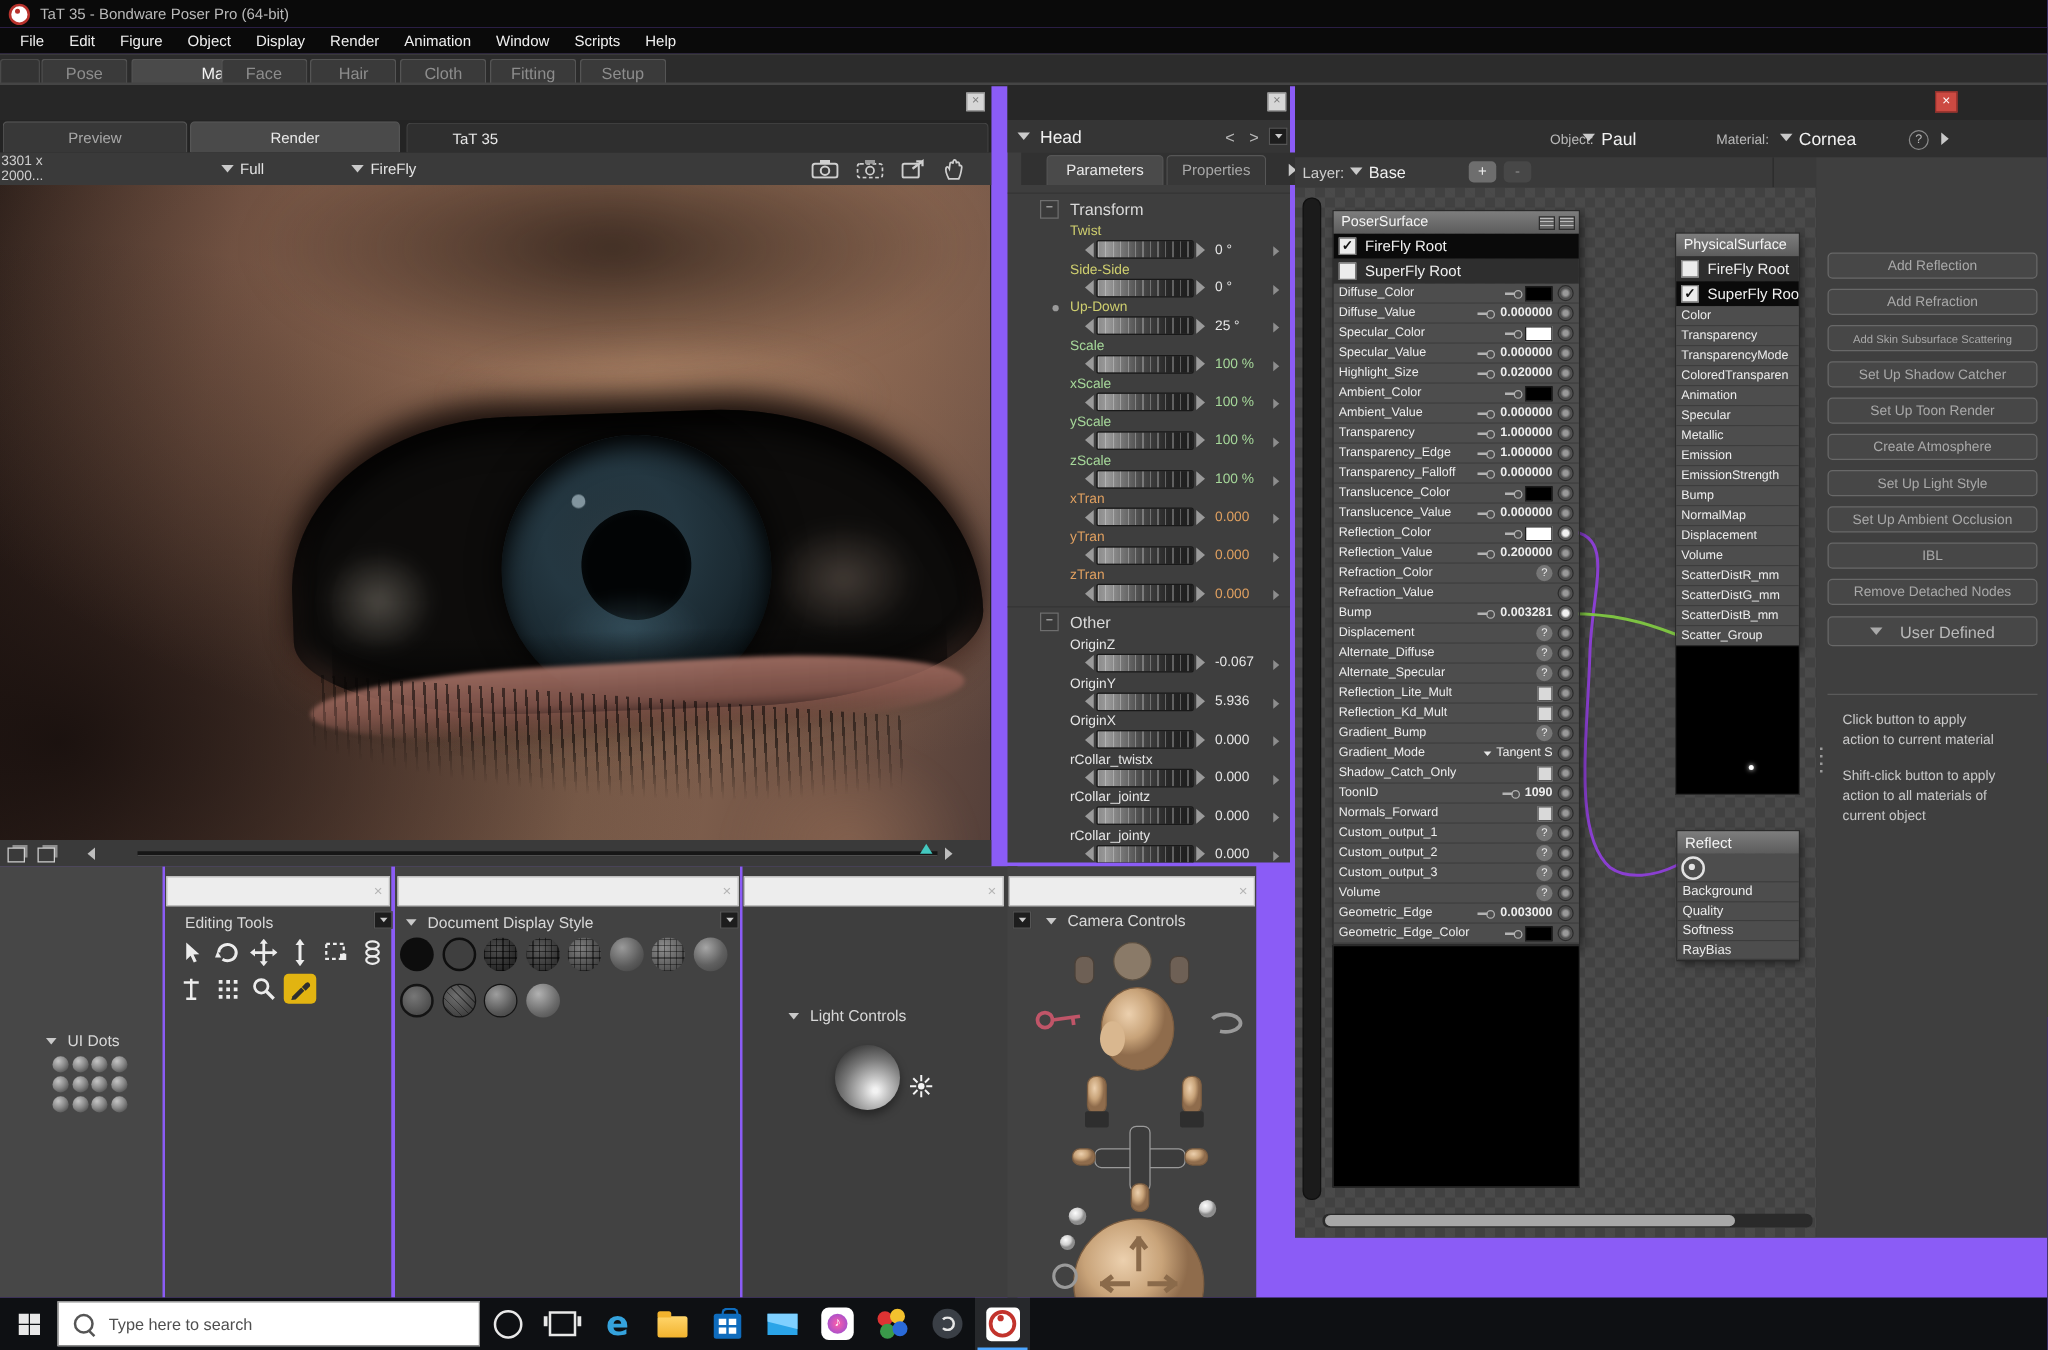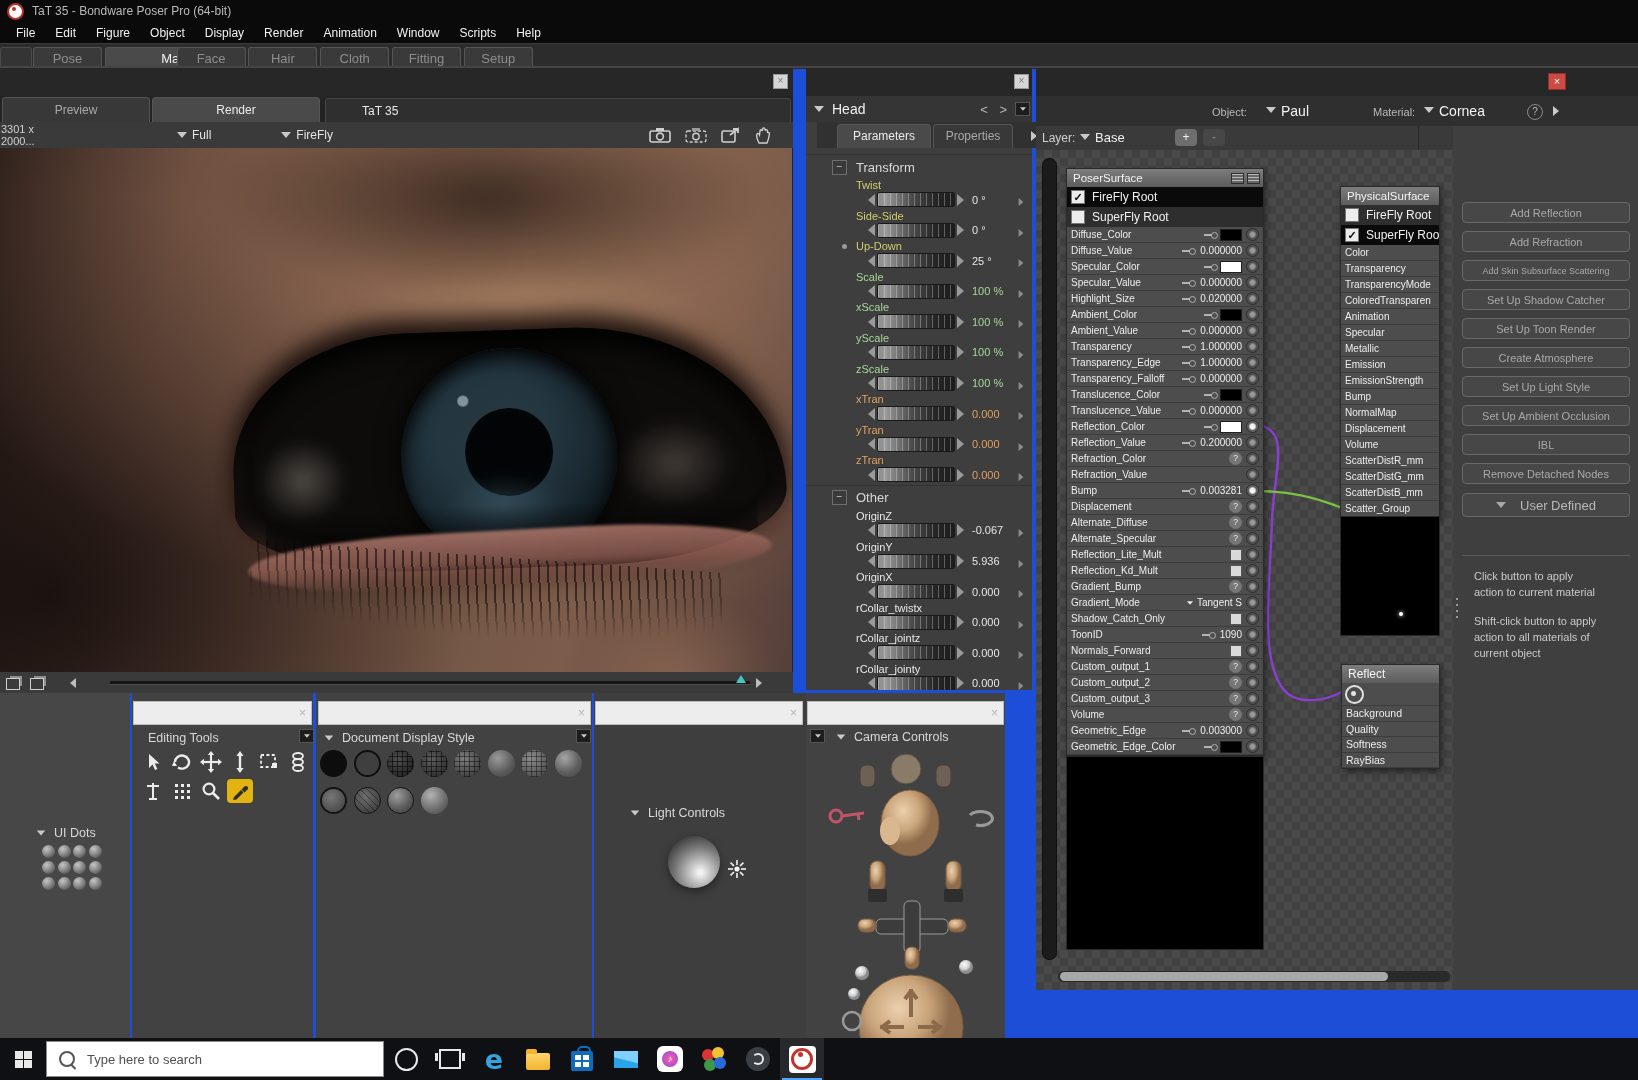--- a/index.html
+++ b/index.html
@@ -1,16 +1,16 @@
 <!DOCTYPE html>
 <html><head>
 <meta charset="utf-8">
 <style>
   html,body{margin:0;padding:0;background:#111;}
-  #app{position:relative;width:1638px;height:1080px;background:#1d4ed8;overflow:hidden;
+  #app{position:relative;width:1638px;height:1080px;background:#8b5cf6;overflow:hidden;
        font-family:"Liberation Sans",sans-serif;-webkit-font-smoothing:antialiased;}
   
   .titlebar{position:absolute;left:0;top:0;width:1638px;height:22px;background:#0a0a0a;display:flex;align-items:center;}
   .appicon{width:13px;height:13px;border:2px solid #b8322c;border-radius:50%;margin:0 8px 0 7px;position:relative;background:#fff;}
   .appicon::after{content:"";position:absolute;left:3px;top:2px;width:4px;height:4px;background:#b8322c;border-radius:50%;}
   .wtitle{color:#b9b9b9;font-size:12px;}
   .menubar{position:absolute;left:0;top:22px;width:1638px;height:21px;background:#0a0a0a;display:flex;align-items:center;padding-left:6px;}
   .menu-item{color:#f0f0f0;font-size:12px;padding:2px 10px;cursor:default;}
   .roomtabs{position:absolute;left:0;top:43px;width:1638px;height:25px;background:#2c2c2c;border-top:1px solid #3a3a3a;}
   .roomstub{position:absolute;left:0;top:3px;width:30px;height:22px;background:#343434;border:1px solid #4a4a4a;border-bottom:none;border-radius:3px 3px 0 0;}
@@ -116,21 +116,21 @@
   .rootrow{height:20px;display:flex;align-items:center;padding-left:4px;font-size:12px;color:#f0f0f0;white-space:nowrap;overflow:hidden;}
   .rootrow.on{background:#0a0a0a;} .rootrow.off{background:#2e2e2e;}
   .rootchk{width:12px;height:12px;background:#ececec;border:1px solid #777;margin-right:7px;flex:0 0 auto;
            font-size:11px;line-height:12px;text-align:center;color:#111;font-weight:bold;}
   .prow{height:16px;box-sizing:border-box;display:flex;align-items:center;background:#4d4d4d;border-bottom:1px solid #3c3c3c;padding:0 4px;font-size:10px;color:#ededed;}
   .prow .plabel{flex:1;white-space:nowrap;overflow:hidden;}
   .keyic{width:14px;height:8px;position:relative;flex:0 0 auto;margin-right:2px;}
   .keyic::before{content:"";position:absolute;left:0;top:3.5px;width:8px;height:1.5px;background:#b3b3b3;}
   .keyic::after{content:"";position:absolute;right:0;top:1px;width:5px;height:5px;border:1px solid #b3b3b3;border-radius:50%;}
   .swatch{width:20px;height:10px;border:1px solid #1f1f1f;flex:0 0 auto;}
-  .pnum{margin-left:2px;white-space:nowrap;}
+  .pnum{margin-left:2px;white-space:nowrap;font-weight:bold;}
   .pq{width:13px;height:13px;border-radius:50%;background:#767676;color:#e8e8e8;font-size:9px;line-height:13px;text-align:center;flex:0 0 auto;}
   .pchk{width:10px;height:10px;background:#d9d9d9;border:1px solid #555;flex:0 0 auto;}
   .pdrop{display:flex;align-items:center;gap:2px;white-space:nowrap;overflow:hidden;max-width:64px;}
   .pdrop .tri-d{transform:scale(.62);border-top-color:#e8e8e8;}
   .plug{width:11px;height:11px;border-radius:50%;border:1px solid #2c2c2c;margin-left:4px;flex:0 0 auto;
         background:radial-gradient(circle,#9a9a9a 25%,#4a4a4a 55%,#6e6e6e);}
   .plug.on{background:radial-gradient(circle,#f2f2f2 30%,#555 55%,#8a8a8a);}
   .npreview{position:absolute;background:#000;border:1px solid #2a2a2a;z-index:2;}
   .pdot{position:absolute;width:4px;height:4px;border-radius:50%;background:#fff;box-shadow:0 0 4px #fff;}
   .reflico{width:15px;height:15px;border-radius:50%;border:2px solid #e2e2e2;position:relative;margin-left:3px;}
@@ -512,21 +512,21 @@
       </div>
   </div>
 
   <div class="matroom">
     <div class="strip">
       <span class="redx ix"></span>
     </div>
     <div class="mhdr1">
       <span class="qmark" style="position:absolute;left:491px;top:8px;">?</span>
       <span class="tri-r" style="position:absolute;left:517px;top:10px;"></span>
-      <span class="hlabel" style="position:absolute;left:176px;top:10px;">Object:</span>
+      <span class="hlabel" style="position:absolute;left:204px;top:10px;">Object:</span>
       <span class="tri-d" style="position:absolute;left:230px;top:11px;"></span>
       <span class="hvalue" style="position:absolute;left:245px;top:7px;">Paul</span>
       <span class="hlabel" style="position:absolute;left:337px;top:10px;">Material:</span>
       <span class="tri-d" style="position:absolute;left:388px;top:11px;"></span>
       <span class="hvalue" style="position:absolute;left:403px;top:7px;">Cornea</span>
     </div>
     <div class="mhdr2">
       <span style="position:absolute;left:6px;top:5px;color:#cfcfcf;font-size:12px;">Layer:</span>
       <span class="tri-d" style="position:absolute;left:44px;top:8px;"></span>
       <span style="position:absolute;left:59px;top:4px;color:#f0f0f0;font-size:13px;">Base</span>

